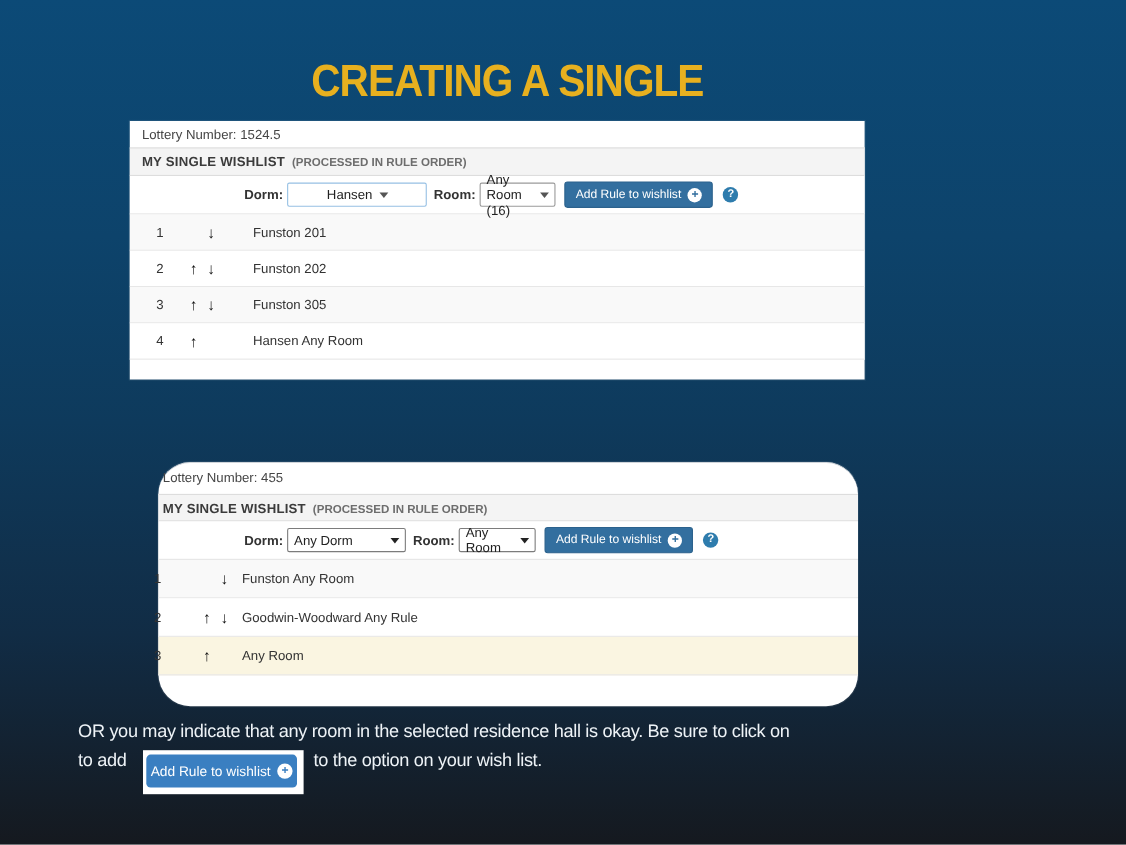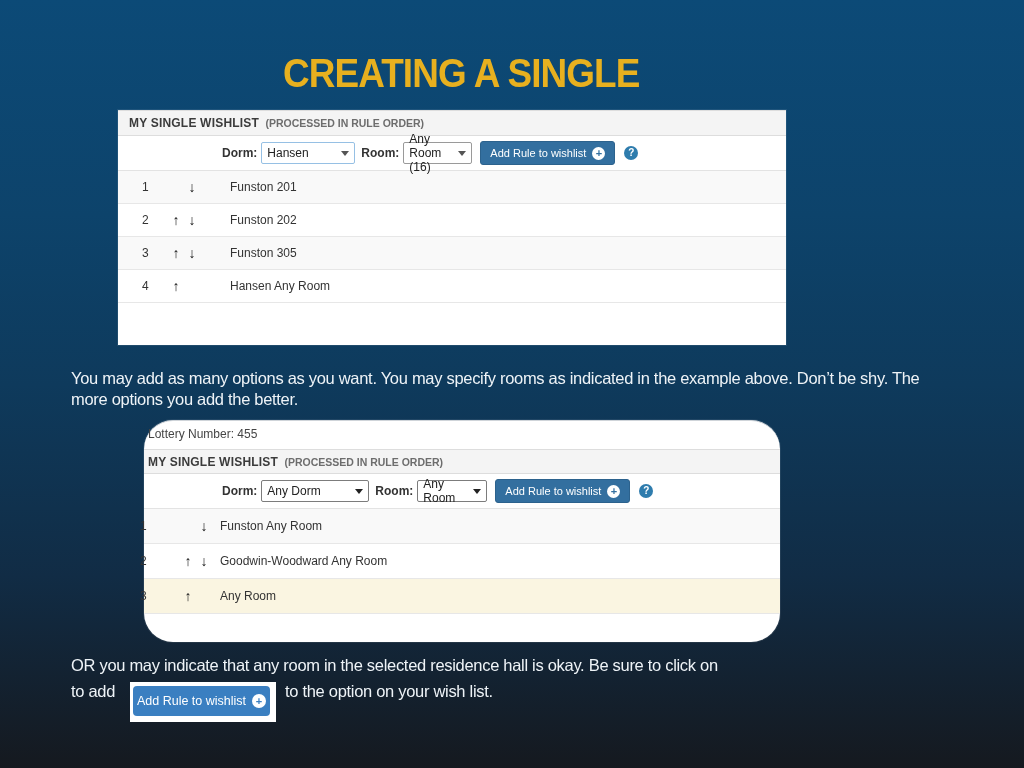--- a/index.html
+++ b/index.html
@@ -53,21 +53,21 @@
   .sel {
     height:22px; display:flex; align-items:center; justify-content:space-between;
     padding:0 5px; background:#fff; font-size:12px; color:#222;
     margin-right:6px; border-radius:2px;
   }
   .sel .chev {
     width:0; height:0; margin-left:6px;
     border-left:4px solid transparent; border-right:4px solid transparent;
     border-top:5px solid #555;
   }
-  .shot1 .sel-dorm { width:94px; border:1px solid #96c0e4; }
+  .shot1 .sel-dorm { width:127px; border:1px solid #96c0e4;justify-content:center; }
   .shot1 .sel-room { width:69px;  border:1px solid #9a9a9a; }
   .shot2 .sel-dorm { width:108px; border:1px solid #7c7c7c; }
   .shot2 .sel-room { width:70px;  border:1px solid #7c7c7c; }
   .shot2 .sel .chev { border-top-color:#222; }
 
   .add-btn {
     height:24px; display:flex; align-items:center; gap:6px;
     background:#336f9f; border:1px solid #2c628d; border-radius:3px;
     color:#fff; font-size:11px; padding:0 9px; margin-left:2px; cursor:default;
   }
@@ -113,20 +113,21 @@
   .outro-suffix { left:285px; top:682px; }
 </style>
 </head>
 <body>
 
 <div class="slide">
 
   <div class="title">CREATING A SINGLE</div>
 
   <div class="shot shot1">
+    <div class="lotto">Lottery Number: 1524.5</div>
     <div class="panel-head">
       <span class="panel-title">MY SINGLE WISHLIST</span>
       <span class="panel-note">(PROCESSED IN RULE ORDER)</span>
     </div>
     <div class="form-row">
       <span class="frm-label">Dorm:</span>
       <div class="sel sel-dorm">
         <span>Hansen</span>
         <span class="chev"></span>
       </div>
@@ -169,24 +170,20 @@
     <div class="wrow">
       <span class="rnum">4</span>
       <span class="arrows">
           <span class="arr">↑</span>
           <span class="arr"></span>
         </span>
       <span class="rname">Hansen Any Room</span>
     </div>
   </div>
 
-  <div class="para" style="left:71px; top:368px;">
-    <div class="pline">You may add as many options as you want.  You may specify rooms as indicated in the example above.  Don’t be shy. The</div>
-    <div class="pline">more options you add the better.</div>
-  </div>
 
   <div class="shot shot2">
     <div class="lotto">Lottery Number: 455</div>
     <div class="panel-head">
       <span class="panel-title">MY SINGLE WISHLIST</span>
       <span class="panel-note">(PROCESSED IN RULE ORDER)</span>
     </div>
     <div class="form-row">
       <span class="frm-label">Dorm:</span>
       <div class="sel sel-dorm">
@@ -212,21 +209,21 @@
           <span class="arr">↓</span>
         </span>
       <span class="rname">Funston Any Room</span>
     </div>
     <div class="wrow">
       <span class="rnum">2</span>
       <span class="arrows">
           <span class="arr">↑</span>
           <span class="arr">↓</span>
         </span>
-      <span class="rname">Goodwin-Woodward Any Room</span>
+      <span class="rname">Goodwin-Woodward Any Rule</span>
     </div>
     <div class="wrow hilite">
       <span class="rnum">3</span>
       <span class="arrows">
           <span class="arr">↑</span>
           <span class="arr"></span>
         </span>
       <span class="rname">Any Room</span>
     </div>
   </div>

